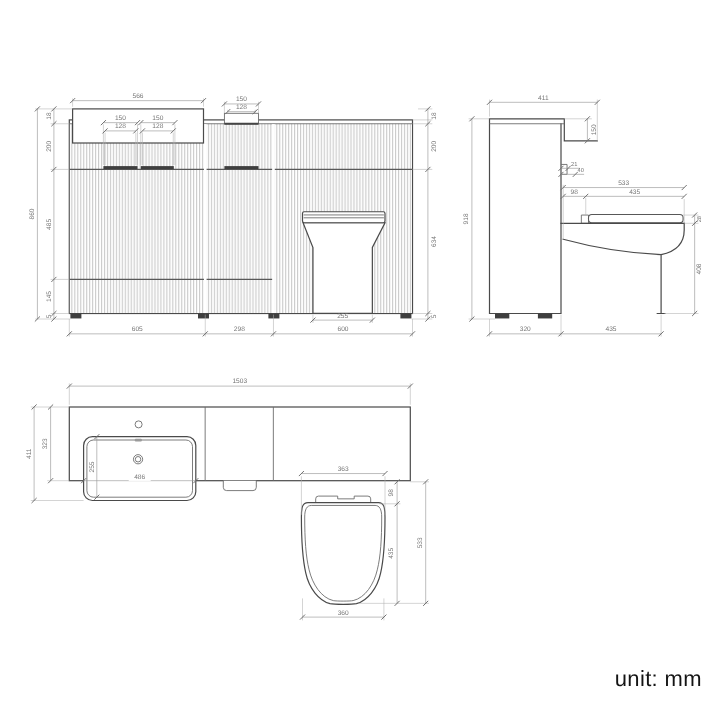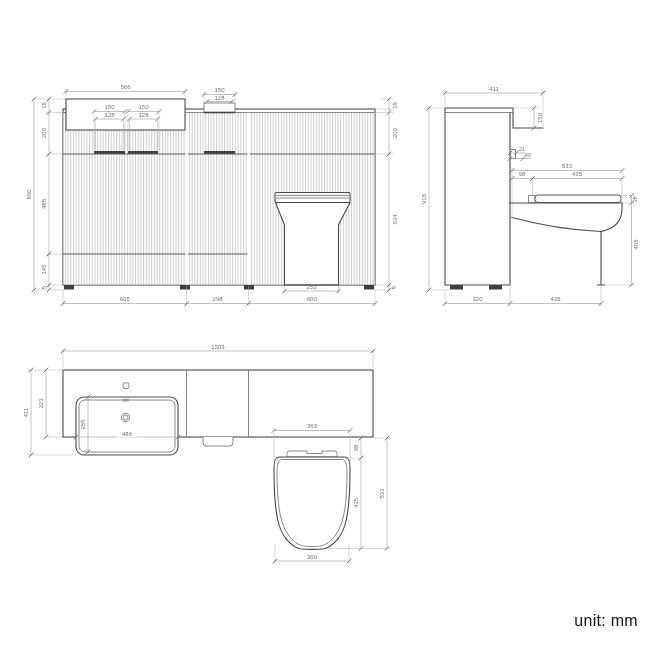--- a/index.html
+++ b/index.html
@@ -8,21 +8,21 @@
   svg text{fill:#757575;font-family:"Liberation Sans",sans-serif;font-size:6px;}
   svg text.s{font-size:5.2px;}
   .ol{stroke:#4a4a4a;stroke-width:1.1;fill:none;stroke-linecap:square;}
   .ol2{stroke:#6a6a6a;stroke-width:0.8;fill:none;}
   .ol3{stroke:#585858;stroke-width:1;fill:none;}
   .dl{stroke:#9a9a9a;stroke-width:0.6;fill:none;}
   .xl{stroke:#b0b0b0;stroke-width:0.5;fill:none;}
   .wf{fill:#ffffff;}
   .hd{fill:#3f3f3f;}
   .mid{text-anchor:middle;}
-  .unit-note{position:absolute;right:12px;bottom:20px;font-size:16px;color:#141414;letter-spacing:0.3px;}
+  .unit-note{position:absolute;right:12px;bottom:20px;font-size:20px;color:#141414;letter-spacing:0.3px;}
 </style>
 </head>
 <body>
 
 <svg viewBox="0 0 650 650" width="650" height="650">
   <defs>
     <pattern id="fl" width="2.7" height="6" patternUnits="userSpaceOnUse">
       <rect width="2.7" height="6" fill="#ffffff"></rect>
       <line x1="0.6" y1="0" x2="0.6" y2="6" stroke="#9d9d9d" stroke-width="0.55"></line>
     </pattern>

